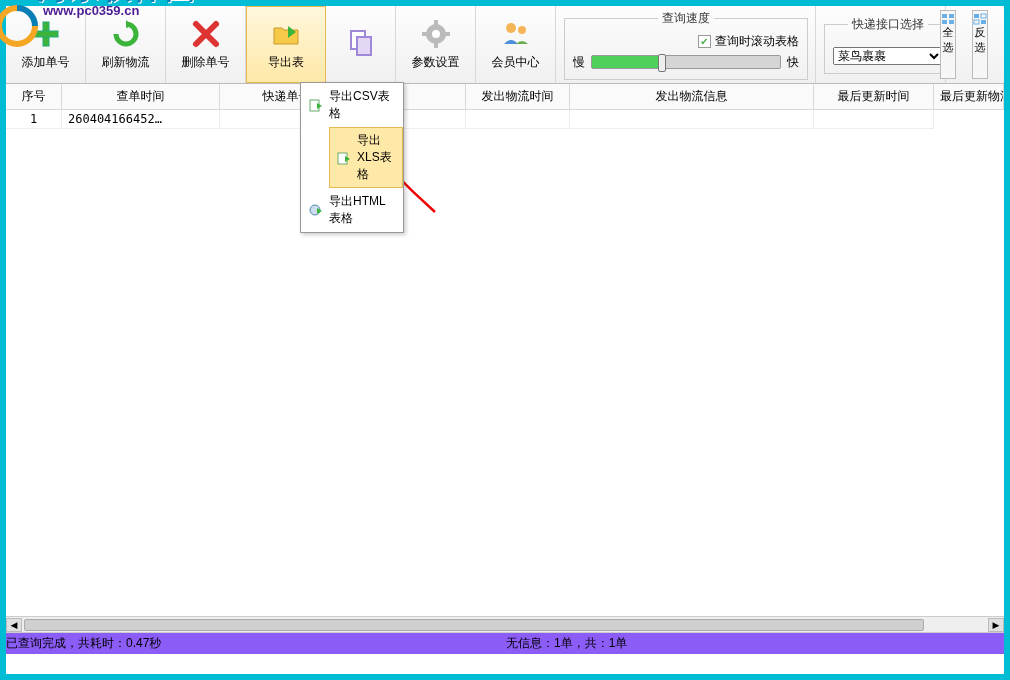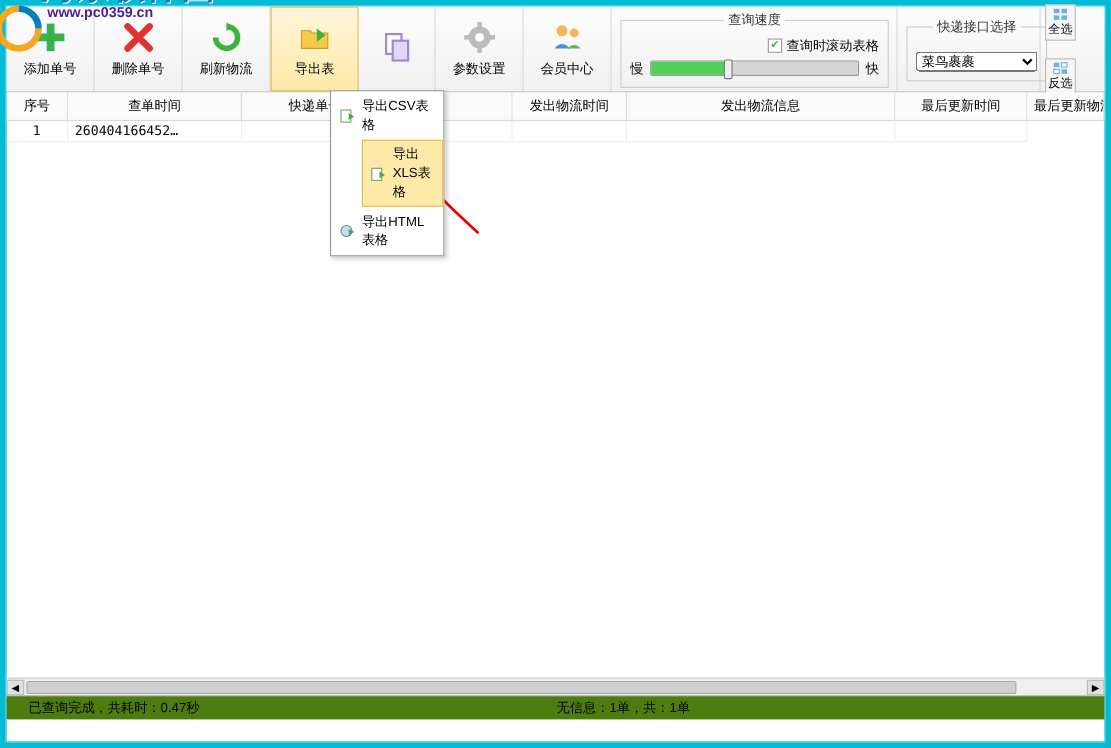--- a/index.html
+++ b/index.html
@@ -18,32 +18,32 @@
 .tbn span { margin-top: 4px; }
 .panel { border-right: 1px solid #d8d8d8; padding: 4px 8px; display: flex; flex-direction: column; justify-content: center; font-size: 12px; }
 .panel fieldset { border: 1px solid #ccc; padding: 6px 8px 8px; }
 .panel legend { font-size: 12px; color: #333; padding: 0 4px; text-align: center; }
 .speed-row { display: flex; align-items: center; gap: 6px; margin-top: 4px; }
 .slider { width: 190px; height: 14px; background: linear-gradient(90deg,#4fd05a 0%,#4fd05a 35%,#d5d5d5 35%); border: 1px solid #999; border-radius: 2px; position: relative; }
 .slider-thumb { position: absolute; left: 35%; top: -2px; width: 8px; height: 18px; background: #eee; border: 1px solid #777; border-radius: 2px; }
 .check { display: flex; align-items: center; gap: 4px; justify-content: flex-end; }
 .check-box { width: 13px; height: 13px; border: 1px solid #999; background: #fff; display: flex; align-items: center; justify-content: center; font-size: 10px; color: #4caf50; }
 .iface select { width: 110px; font-size: 12px; }
-.side-btns { width: 36px; display: flex; flex-direction: column; justify-content: center; gap: 16px; padding: 4px; }
+.side-btns { width: 36px; display: flex; justify-content: center; gap: 16px; padding: 4px; }
 .side-btn { border: 1px solid #bbb; background: #f6f6f6; font-size: 11px; text-align: center; padding: 2px 0; cursor: pointer; display: flex; flex-direction: column; align-items: center; }
 .side-btn svg { width: 14px; height: 12px; }
 .grid-wrap { position: relative; height: 548px; overflow: hidden; }
 .grid { display: grid; grid-template-columns: 56px 158px 134px 112px 104px 244px 120px 70px; font-size: 12px; }
 .gh { background: #fafafa; border-right: 1px solid #d9d9d9; border-bottom: 1px solid #d9d9d9; padding: 4px 6px; text-align: center; white-space: nowrap; overflow: hidden; }
 .gc { border-right: 1px solid #eee; border-bottom: 1px solid #eee; padding: 2px 6px; text-align: center; font-family: "SimSun", monospace; white-space: nowrap; overflow: hidden; }
 .rows-bg { position: absolute; top: 24px; left: 0; right: 0; bottom: 14px; background: repeating-linear-gradient(#fff 0,#fff 19px,#f0f0f0 19px,#f0f0f0 20px); z-index: -1; }
 .hscroll { position: absolute; bottom: 0; left: 0; right: 0; height: 16px; background: #efefef; border-top: 1px solid #ccc; display: flex; align-items: center; }
 .hscroll .arrow { width: 16px; height: 14px; background: #e0e0e0; border: 1px solid #bbb; font-size: 9px; display: flex; align-items: center; justify-content: center; cursor: pointer; }
 .hscroll .thumb { width: 900px; height: 12px; background: #d0d0d0; border: 1px solid #aaa; border-radius: 2px; margin: 0 2px; }
-.statusbar { height: 22px; background: #4d7c0f; border-top: 1px solid #ccc; display: flex; align-items: center; font-size: 12px; padding: 0 20px; }
+.statusbar { height: 22px; background: #8b5cf6; border-top: 1px solid #ccc; display: flex; align-items: center; font-size: 12px; padding: 0 0; }
 .statusbar .right { position: absolute; left: 500px; }
 .dropdown { position: absolute; left: 300px; top: 82px; width: 104px; background: #fff; border: 1px solid #999; box-shadow: 2px 2px 4px rgba(0,0,0,0.2); z-index: 10; }
 .dropdown-item { display: flex; align-items: center; gap: 6px; padding: 5px 8px; font-size: 12px; cursor: pointer; }
 .dropdown-item.hover { background: #ffe9a8; border: 1px solid #e6b850; padding: 4px 7px; margin-left: 28px; }
 .dropdown-item svg { width: 14px; height: 14px; flex-shrink: 0; }
 .arrow-annot { position: absolute; left: 330px; top: 112px; z-index: 9; pointer-events: none; }
 .watermark { position: absolute; left: 0; top: 8px; z-index: 20; pointer-events: none; }
 .watermark .big { font-size: 30px; font-weight: bold; font-style: italic; color: #0a7fb5; text-shadow: 1px 1px #fff; letter-spacing: 2px; }
 .watermark .url { font-size: 13px; color: #4c1d95; font-weight: bold; margin-left: 43px; margin-top: -6px; }
 .watermark svg { position: absolute; left: -8px; top: -4px; }
@@ -56,30 +56,30 @@
   <div class="toolbar">
     <div class="tbn">
       <svg viewBox="0 0 32 32">
           <rect x="13" y="4" width="6" height="24" fill="#3cb43c" stroke="#2a7" stroke-width="1"></rect>
           <rect x="4" y="13" width="24" height="6" fill="#3cb43c" stroke="#2a7" stroke-width="1"></rect>
         </svg>
       <span>添加单号</span>
     </div>
     <div class="tbn">
       <svg viewBox="0 0 32 32">
-          <path d="M6 6 L26 26 M26 6 L6 26" stroke="#d33" stroke-width="6" stroke-linecap="round"></path>
-        </svg>
-      <span>删除单号</span>
-    </div>
-    <div class="tbn">
-      <svg viewBox="0 0 32 32">
           <path d="M16 6 A10 10 0 1 1 6 16" fill="none" stroke="#3cb43c" stroke-width="5"></path>
           <path d="M16 2 L22 8 L16 10 Z" fill="#3cb43c"></path>
         </svg>
       <span>刷新物流</span>
+    </div>
+    <div class="tbn">
+      <svg viewBox="0 0 32 32">
+          <path d="M6 6 L26 26 M26 6 L6 26" stroke="#d33" stroke-width="6" stroke-linecap="round"></path>
+        </svg>
+      <span>删除单号</span>
     </div>
     <div class="tbn active">
       <svg viewBox="0 0 32 32">
           <path d="M4 10 L4 26 L28 26 L28 12 L14 12 L12 10 Z" fill="#f7c948" stroke="#c89b2a"></path>
           <path d="M18 8 L26 14 L18 20 Z" fill="#3cb43c"></path>
         </svg>
       <span>导出表</span>
     </div>
     <div class="tbn small">
       <svg viewBox="0 0 32 32">

